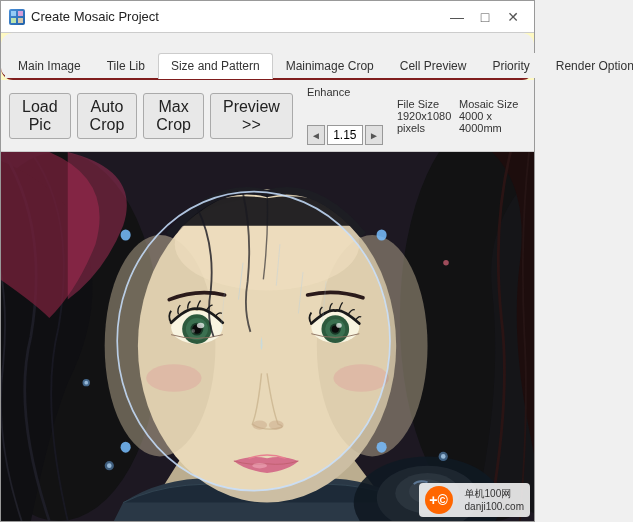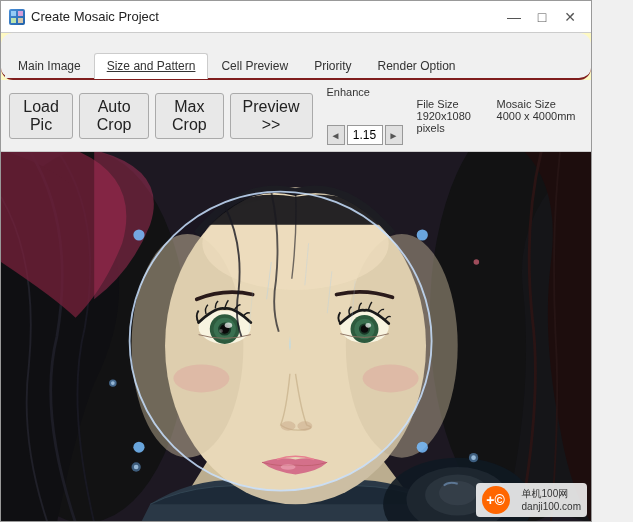--- a/index.html
+++ b/index.html
@@ -7,21 +7,21 @@
     body {
       width: 633px;
       height: 522px;
       background: #f0f0f0;
       font-family: 'Segoe UI', Tahoma, sans-serif;
       font-size: 13px;
       overflow: hidden;
     }
 
     .window {
-      width: 592px;
+      width: 535px;
       height: 522px;
       background: #fef9c3;
       border: 1px solid #999;
       display: flex;
       flex-direction: column;
     }
 
     
     .title-bar {
       background: #fff;
@@ -95,21 +95,20 @@
       white-space: nowrap;
     }
 
     .tab.active {
       background: #fff;
       border-color: #ccc;
       border-bottom-color: #fff;
       margin-bottom: -1px;
       position: relative;
       z-index: 1;
-      text-decoration: underline;
     }
 
     
     .toolbar {
       display: flex;
       align-items: center;
       padding: 6px 8px;
       gap: 6px;
       background: #f0f0f0;
       border-bottom: 1px solid #ccc;
@@ -246,21 +245,23 @@
     <span class="title-bar-text">Create Mosaic Project</span>
     <div class="title-bar-controls">
       <button class="title-btn">—</button>
       <button class="title-btn">□</button>
       <button class="title-btn close">✕</button>
     </div>
   </div>
 
   <div class="tabs">
     <div class="tab">Main Image</div>
+    <div class="tab">Tile Lib</div>
     <div class="tab active">Size and Pattern</div>
+    <div class="tab">Mainimage Crop</div>
     <div class="tab">Cell Preview</div>
     <div class="tab">Priority</div>
     <div class="tab">Render Option</div>
   </div>
 
   <div class="toolbar">
     <button class="tool-btn">Load Pic</button>
     <button class="tool-btn">Auto Crop</button>
     <button class="tool-btn">Max Crop</button>
     <button class="tool-btn">Preview &gt;&gt;</button>

